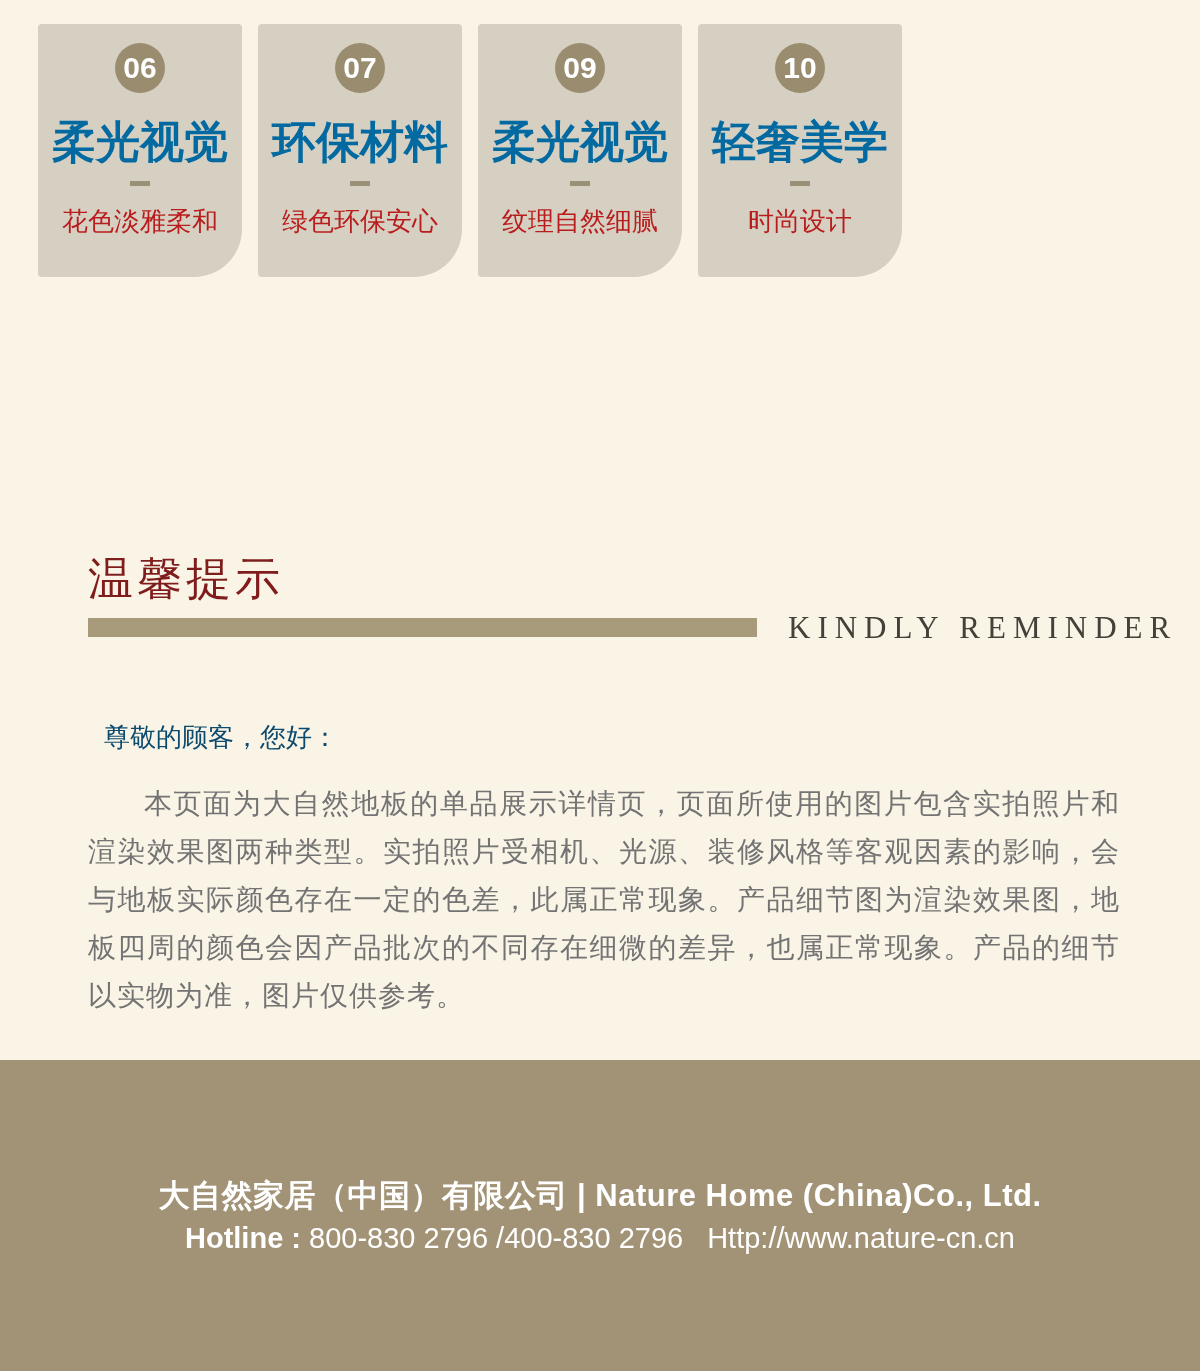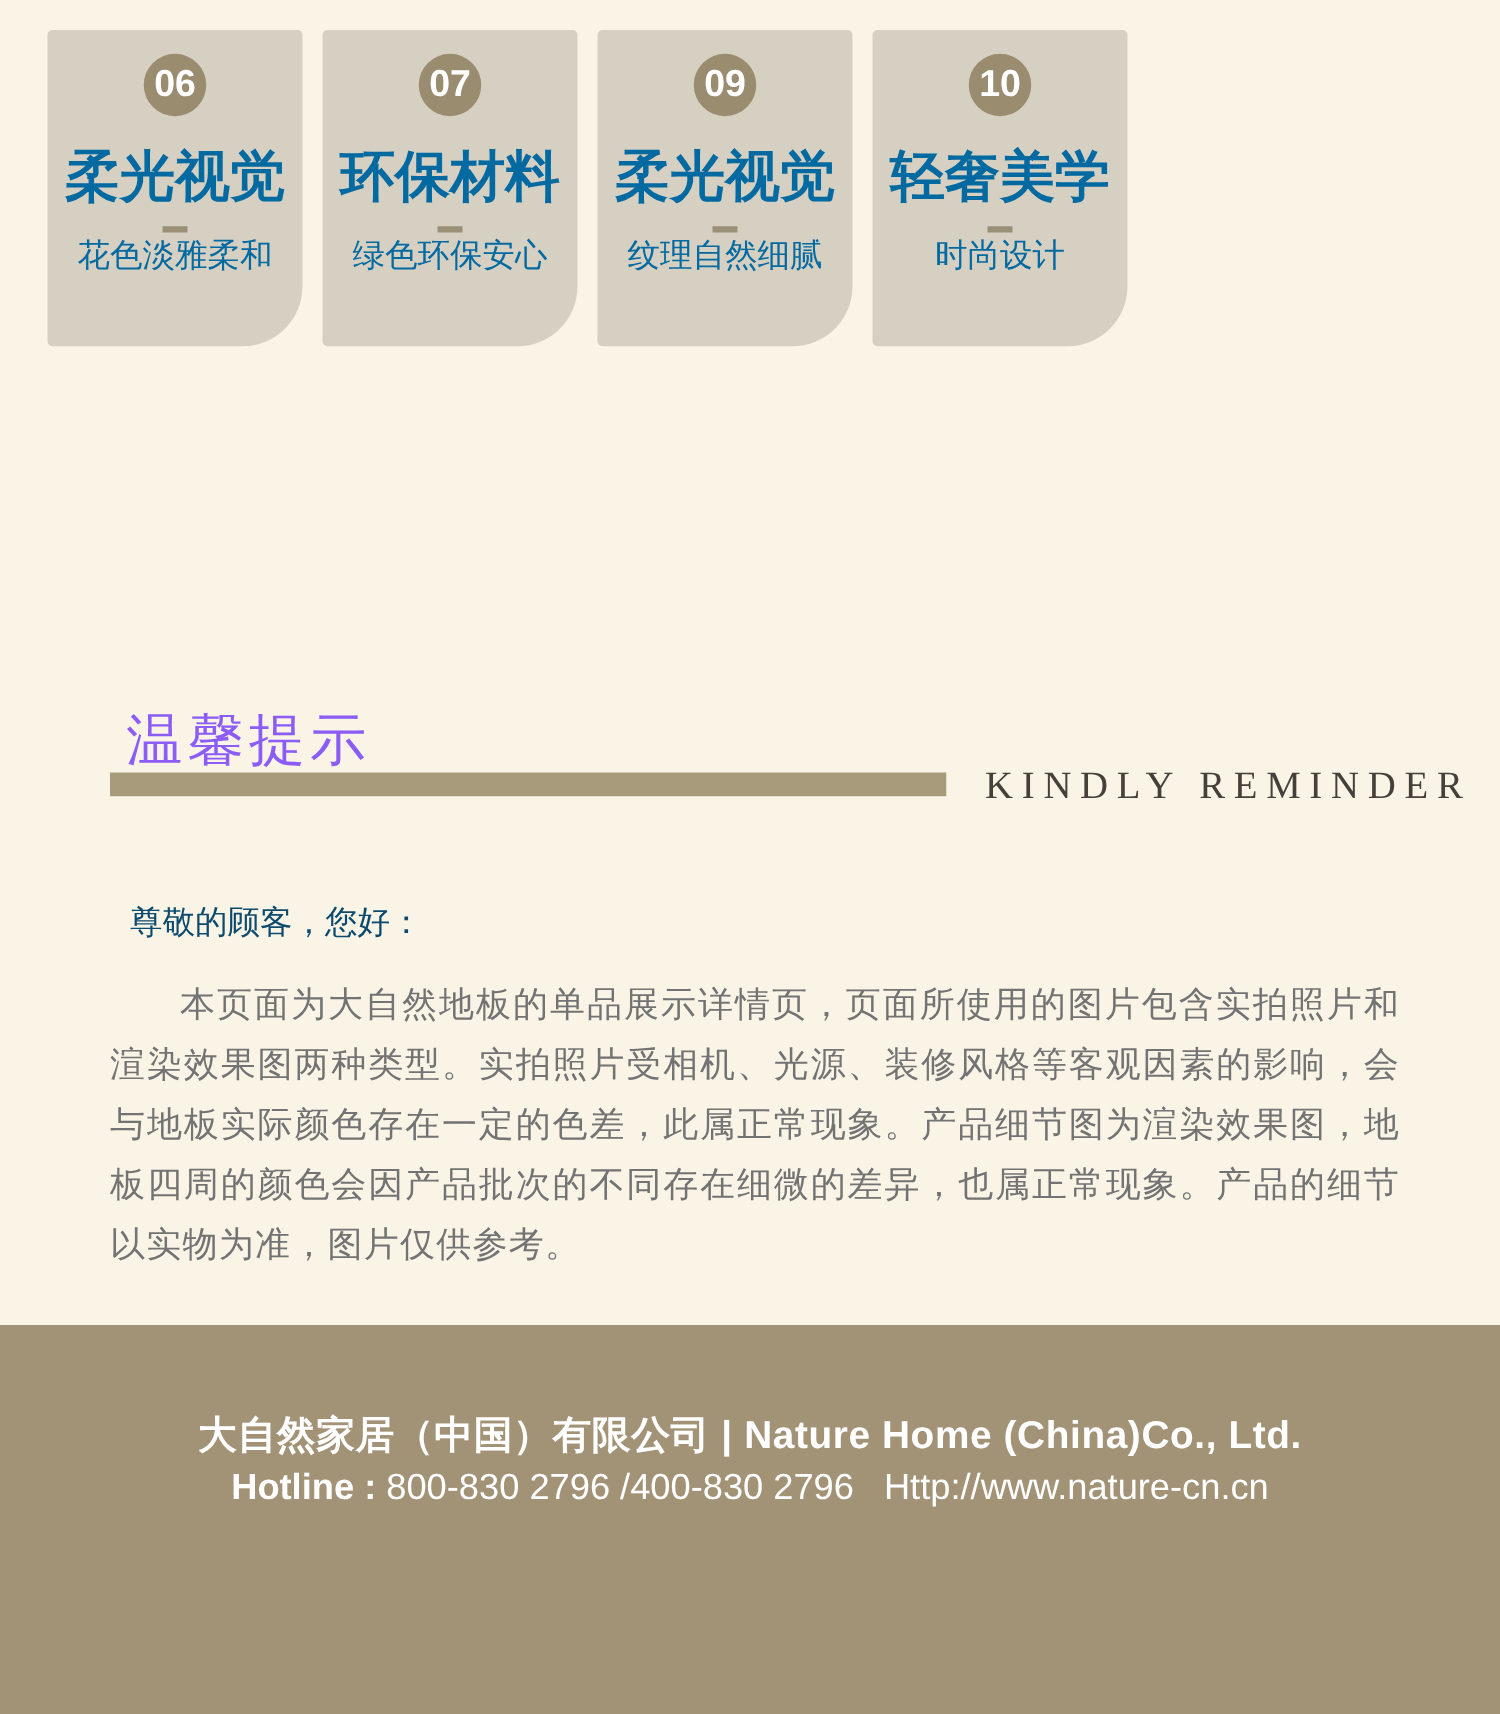--- a/index.html
+++ b/index.html
@@ -50,38 +50,38 @@
     color: #0369a1;
     white-space: nowrap;
   }
   .card-dash {
     margin-top: 17px;
     width: 20px;
     height: 5px;
     background: #9a9078;
   }
   .card-sub {
-    margin-top: 5px;
+    margin-top: 22px;
     font-size: 26px;
     line-height: 26px;
-    color: #0369a1;
+    color: #b91c1c;
     white-space: nowrap;
   }
 
   
   .reminder-title {
     position: absolute;
     left: 88px;
     top: 552px;
-    margin: 13px;
+    margin: 0;
     font-size: 45px;
     line-height: 54px;
     font-weight: 300;
     letter-spacing: 4px;
-    color: #8b5cf6;
+    color: #7f1d1d;
   }
   .reminder-bar {
     position: absolute;
     left: 88px;
     top: 618px;
     width: 669px;
     height: 19px;
     background: #a89b7c;
   }
   .reminder-en {
@@ -121,21 +121,21 @@
   .footer {
     position: absolute;
     left: 0;
     top: 1060px;
     width: 1200px;
     height: 311px;
     background: #a29377;
     color: #ffffff;
     text-align: center;
     box-sizing: border-box;
-    padding-top: 72px;
+    padding-top: 120px;
   }
   .footer-company {
     font-size: 31px;
     line-height: 32px;
     font-weight: bold;
     letter-spacing: 0.5px;
     white-space: nowrap;
   }
   .footer-hotline-row {
     margin-top: 10px;

